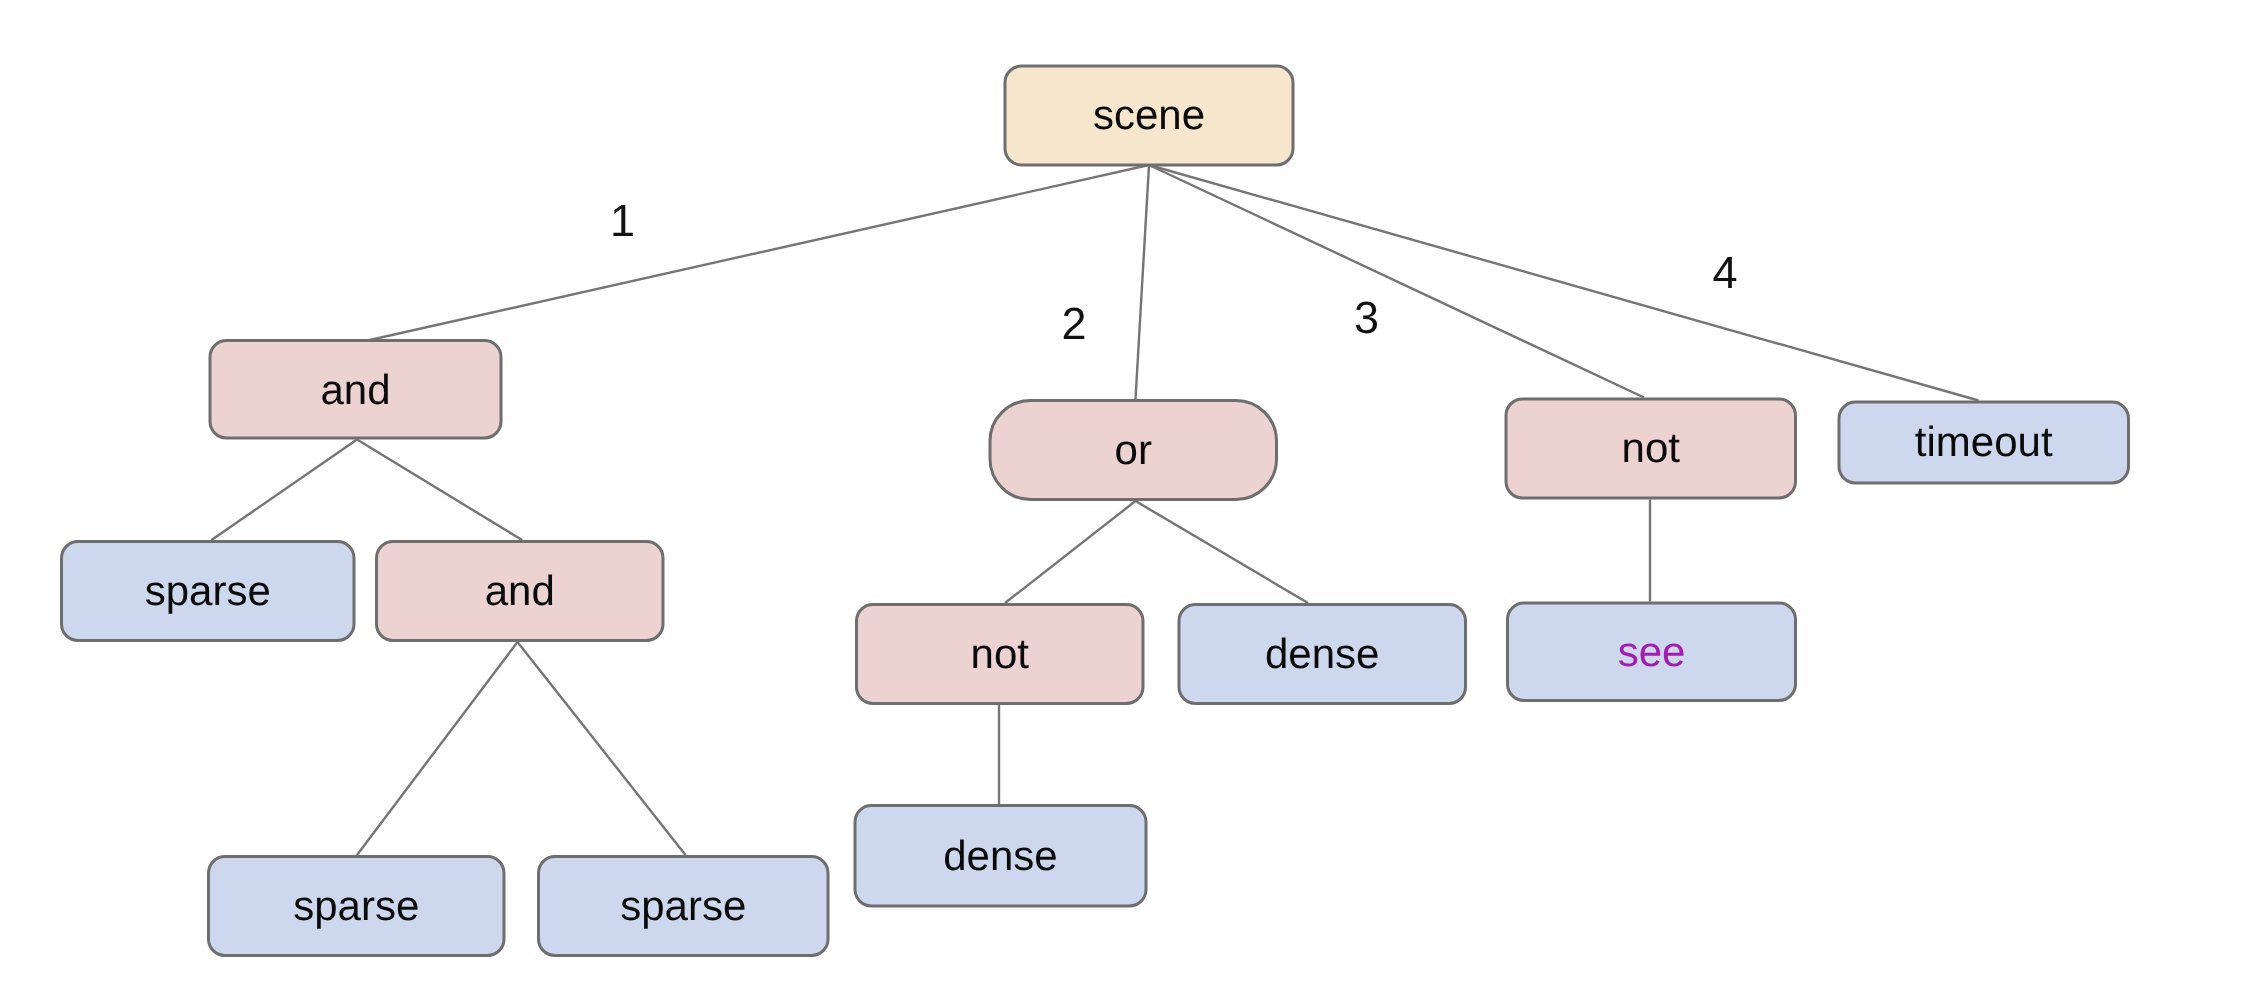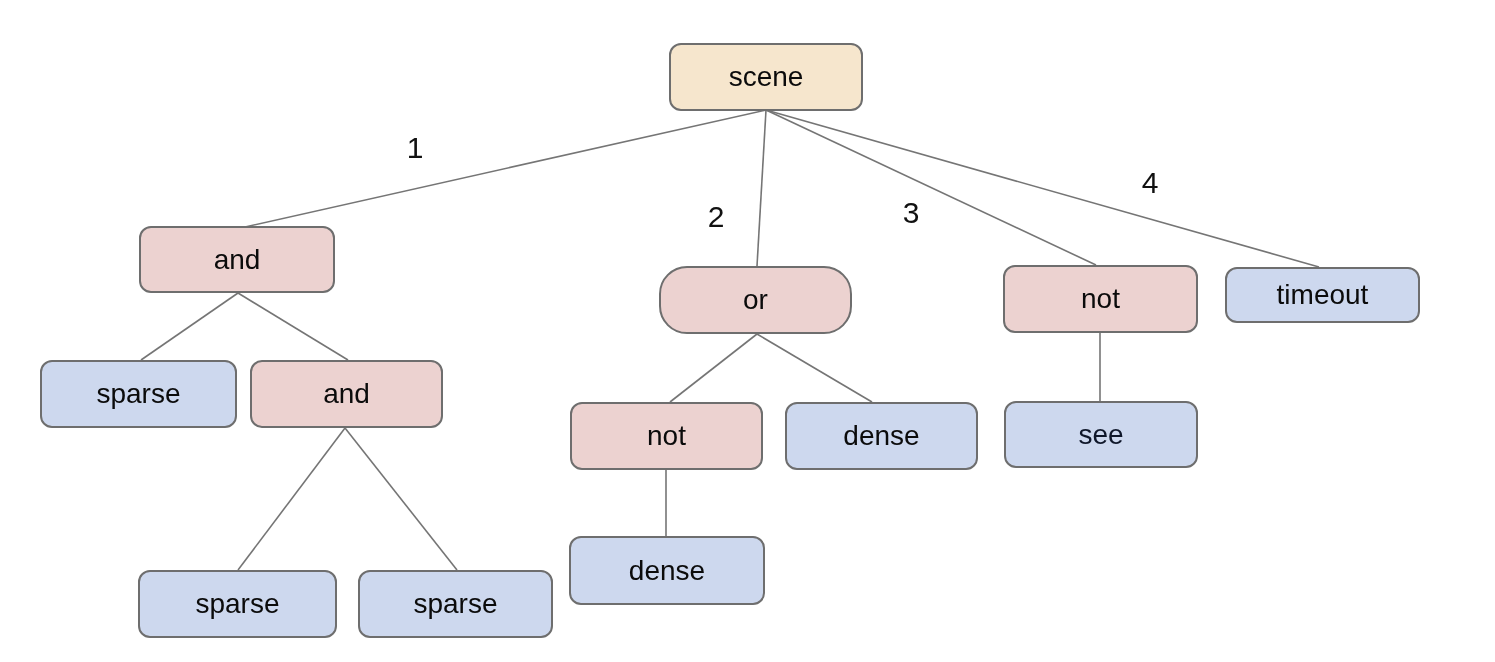--- a/index.html
+++ b/index.html
@@ -88,21 +88,21 @@
       </div>
       <div class="node" style="left: 250px; top: 360px; width: 193px; height: 68px; background: rgb(236, 210, 208); border-color: rgb(110, 110, 110); color: rgb(11, 11, 11);">
         <span>and</span>
       </div>
       <div class="node" style="left: 570px; top: 402px; width: 193px; height: 68px; background: rgb(236, 210, 208); border-color: rgb(110, 110, 110); color: rgb(11, 11, 11);">
         <span>not</span>
       </div>
       <div class="node" style="left: 785px; top: 402px; width: 193px; height: 68px; background: rgb(205, 216, 238); border-color: rgb(110, 110, 110); color: rgb(11, 11, 11);">
         <span>dense</span>
       </div>
-      <div class="node" style="left: 1004px; top: 401px; width: 194px; height: 67px; background: rgb(205, 216, 238); border-color: rgb(110, 110, 110); color: #0f172a;">
+      <div class="node" style="left: 1004px; top: 401px; width: 194px; height: 67px; background: rgb(205, 216, 238); border-color: rgb(110, 110, 110); color: #a21caf;">
         <span>see</span>
       </div>
       <div class="node" style="left: 138px; top: 570px; width: 199px; height: 68px; background: rgb(205, 216, 238); border-color: rgb(110, 110, 110); color: rgb(11, 11, 11);">
         <span>sparse</span>
       </div>
       <div class="node" style="left: 358px; top: 570px; width: 195px; height: 68px; background: rgb(205, 216, 238); border-color: rgb(110, 110, 110); color: rgb(11, 11, 11);">
         <span>sparse</span>
       </div>
       <div class="node" style="left: 569px; top: 536px; width: 196px; height: 69px; background: rgb(205, 216, 238); border-color: rgb(110, 110, 110); color: rgb(11, 11, 11);">
         <span>dense</span>

